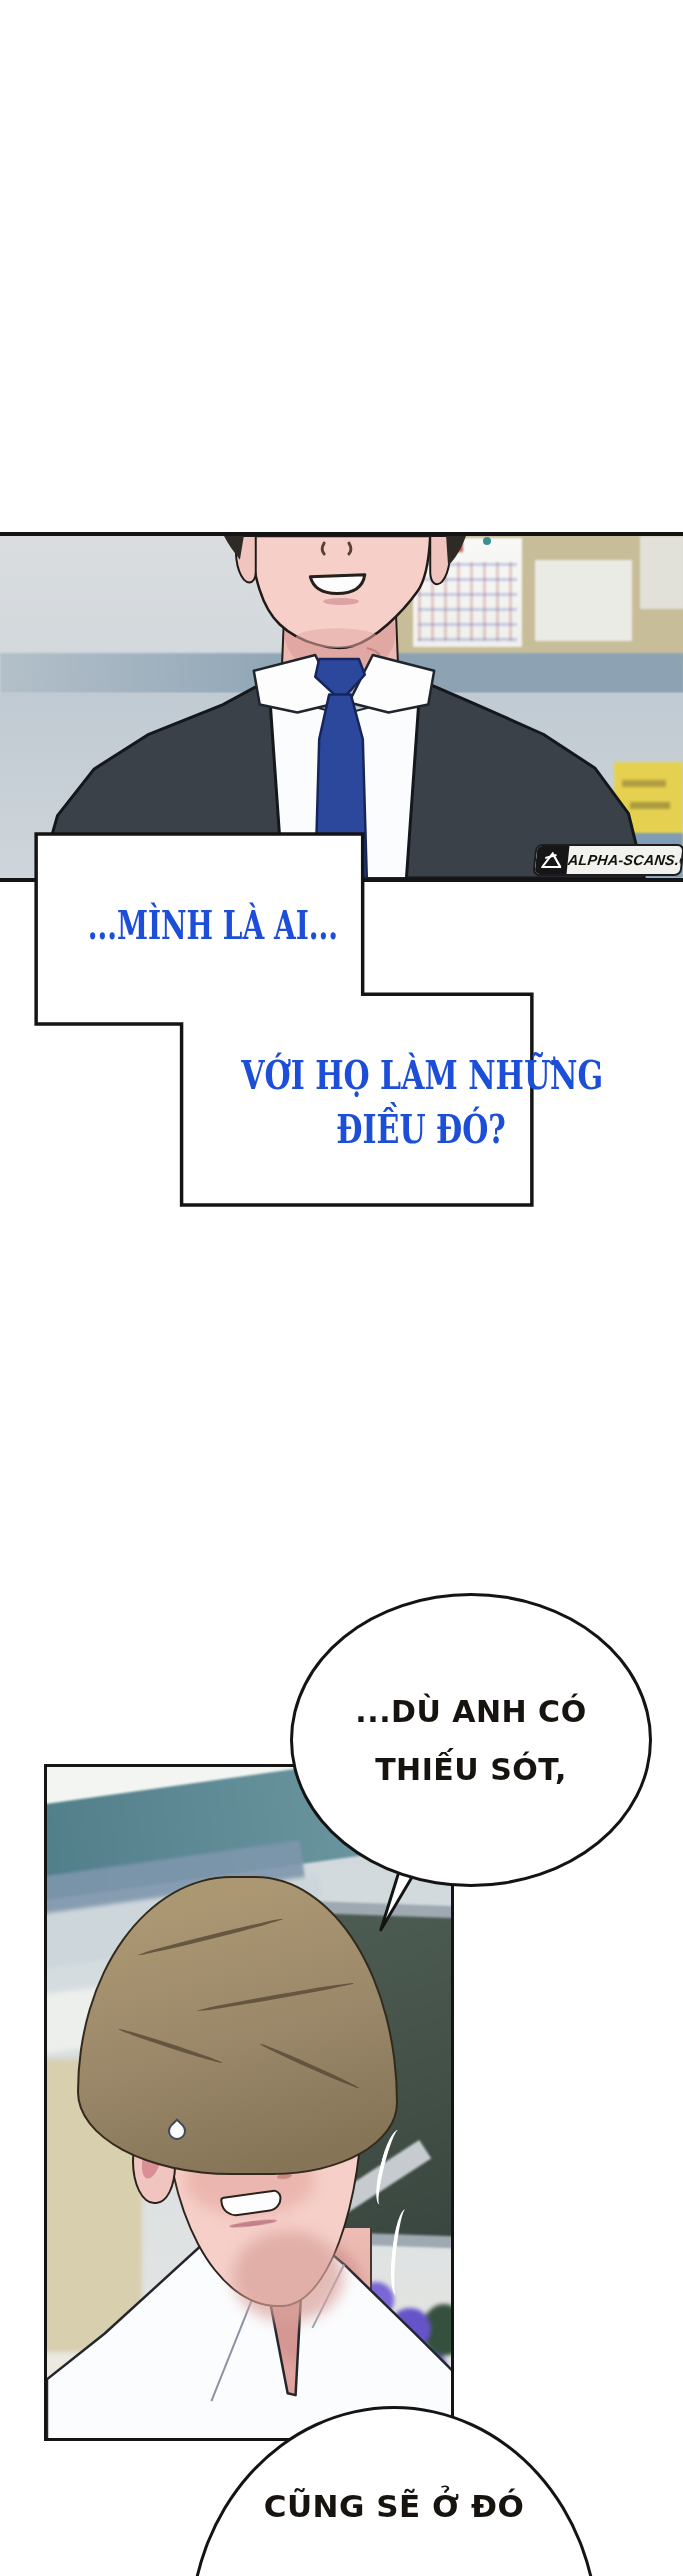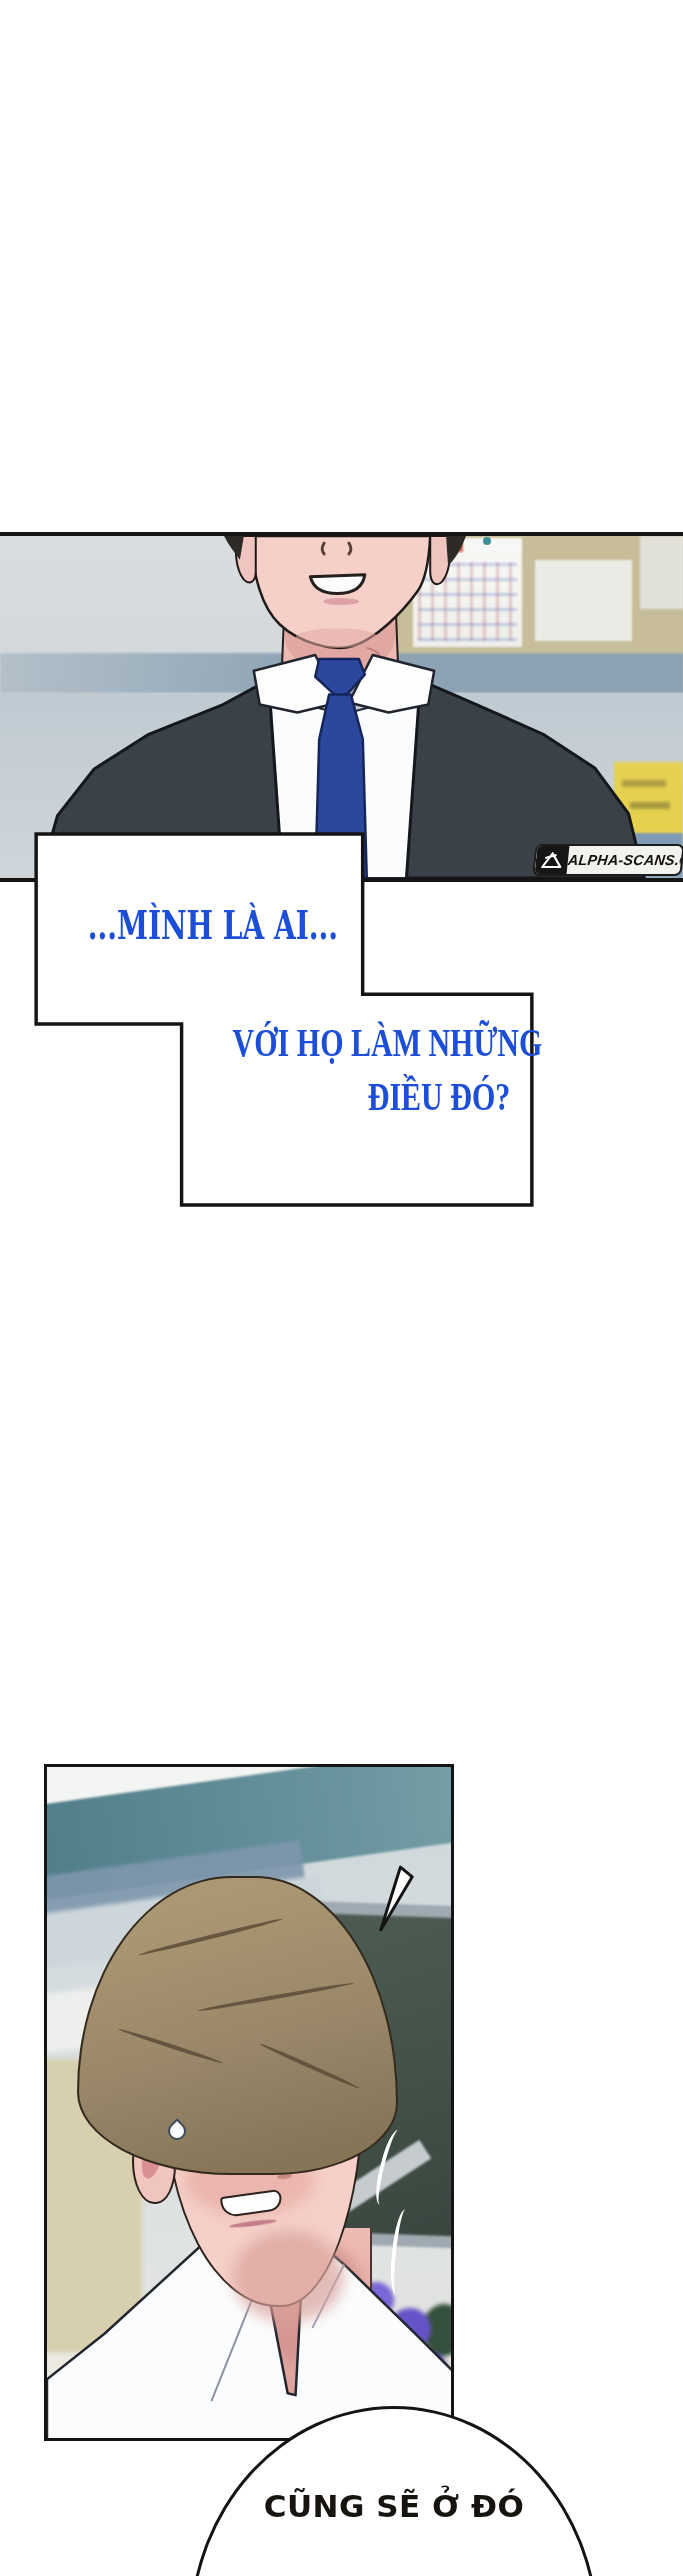--- a/index.html
+++ b/index.html
@@ -36,21 +36,21 @@
   #watermark .logo{width:32px;background:#161616;display:flex;align-items:center;justify-content:center;flex:none;}
   #watermark .wm-text{flex:1;display:flex;align-items:center;justify-content:center;
      font-family:"Liberation Sans",sans-serif;font-weight:bold;font-style:italic;
      font-size:14.4px;letter-spacing:0.2px;color:#15120e;white-space:nowrap;}
 
   
   #captions{left:34px;top:832px;width:500px;height:376px;z-index:20;}
   .disp{font-family:"DejaVu Serif",serif;font-weight:700;color:#1d4ed8;white-space:nowrap;text-align:right;}
   #cap1{left:34px;top:897px;width:329px;height:55px;line-height:55px;font-size:40px;z-index:21;}
   #cap1 span,#cap2 span{display:inline-block;transform:scaleX(.70);transform-origin:center;}
-  #cap2{left:181px;top:1016px;width:353px;line-height:54px;font-size:40px;z-index:21;font-family:Liberation Serif, serif;}
+  #cap2{left:181px;top:1048px;width:353px;line-height:54px;font-size:40px;z-index:21;}
   #cap2 span{transform:scaleX(.75);}
 
   
   .bubble{background:#ffffff;border:3.5px solid #141414;border-radius:50%;box-sizing:border-box;}
   #bubble1{left:290px;top:1593px;width:362px;height:294px;z-index:12;}
   #bubble1-tail{left:367px;top:1861px;width:59px;height:74px;z-index:11;}
   #bubble2{left:189px;top:2406px;width:410px;height:456px;z-index:14;}
   .btext{position:absolute;left:0;right:0;text-align:center;font-family:"DejaVu Sans",sans-serif;
      font-weight:bold;color:#17140f;letter-spacing:0.5px;}
   #bubble1 .btext{top:87px;font-size:30px;line-height:58px;}
@@ -265,20 +265,26 @@
     <div class="abs p2-hairstreak hs3"></div>
     <div class="abs p2-hairstreak hs4"></div>
     <div class="abs p2-sweat"></div>
     <div class="abs p2-mark mk1"></div>
     <div class="abs p2-mark mk2"></div>
   </div>
 
   <svg id="bubble1-tail" class="abs" width="59" height="74" viewBox="0 0 60 75">
     <polygon points="34,6 14,70 46,16" fill="#ffffff" stroke="#141414" stroke-width="3" stroke-linejoin="round"></polygon>
   </svg>
+  <div id="bubble1" class="abs bubble">
+    <div class="btext">
+      <div>...DÙ ANH CÓ</div>
+      <div>THIẾU SÓT,</div>
+    </div>
+  </div>
 
   <div id="bubble2" class="abs bubble">
     <div class="btext">
       <div>CŨNG SẼ Ở ĐÓ</div>
     </div>
   </div>
 
 </div>
 
 

